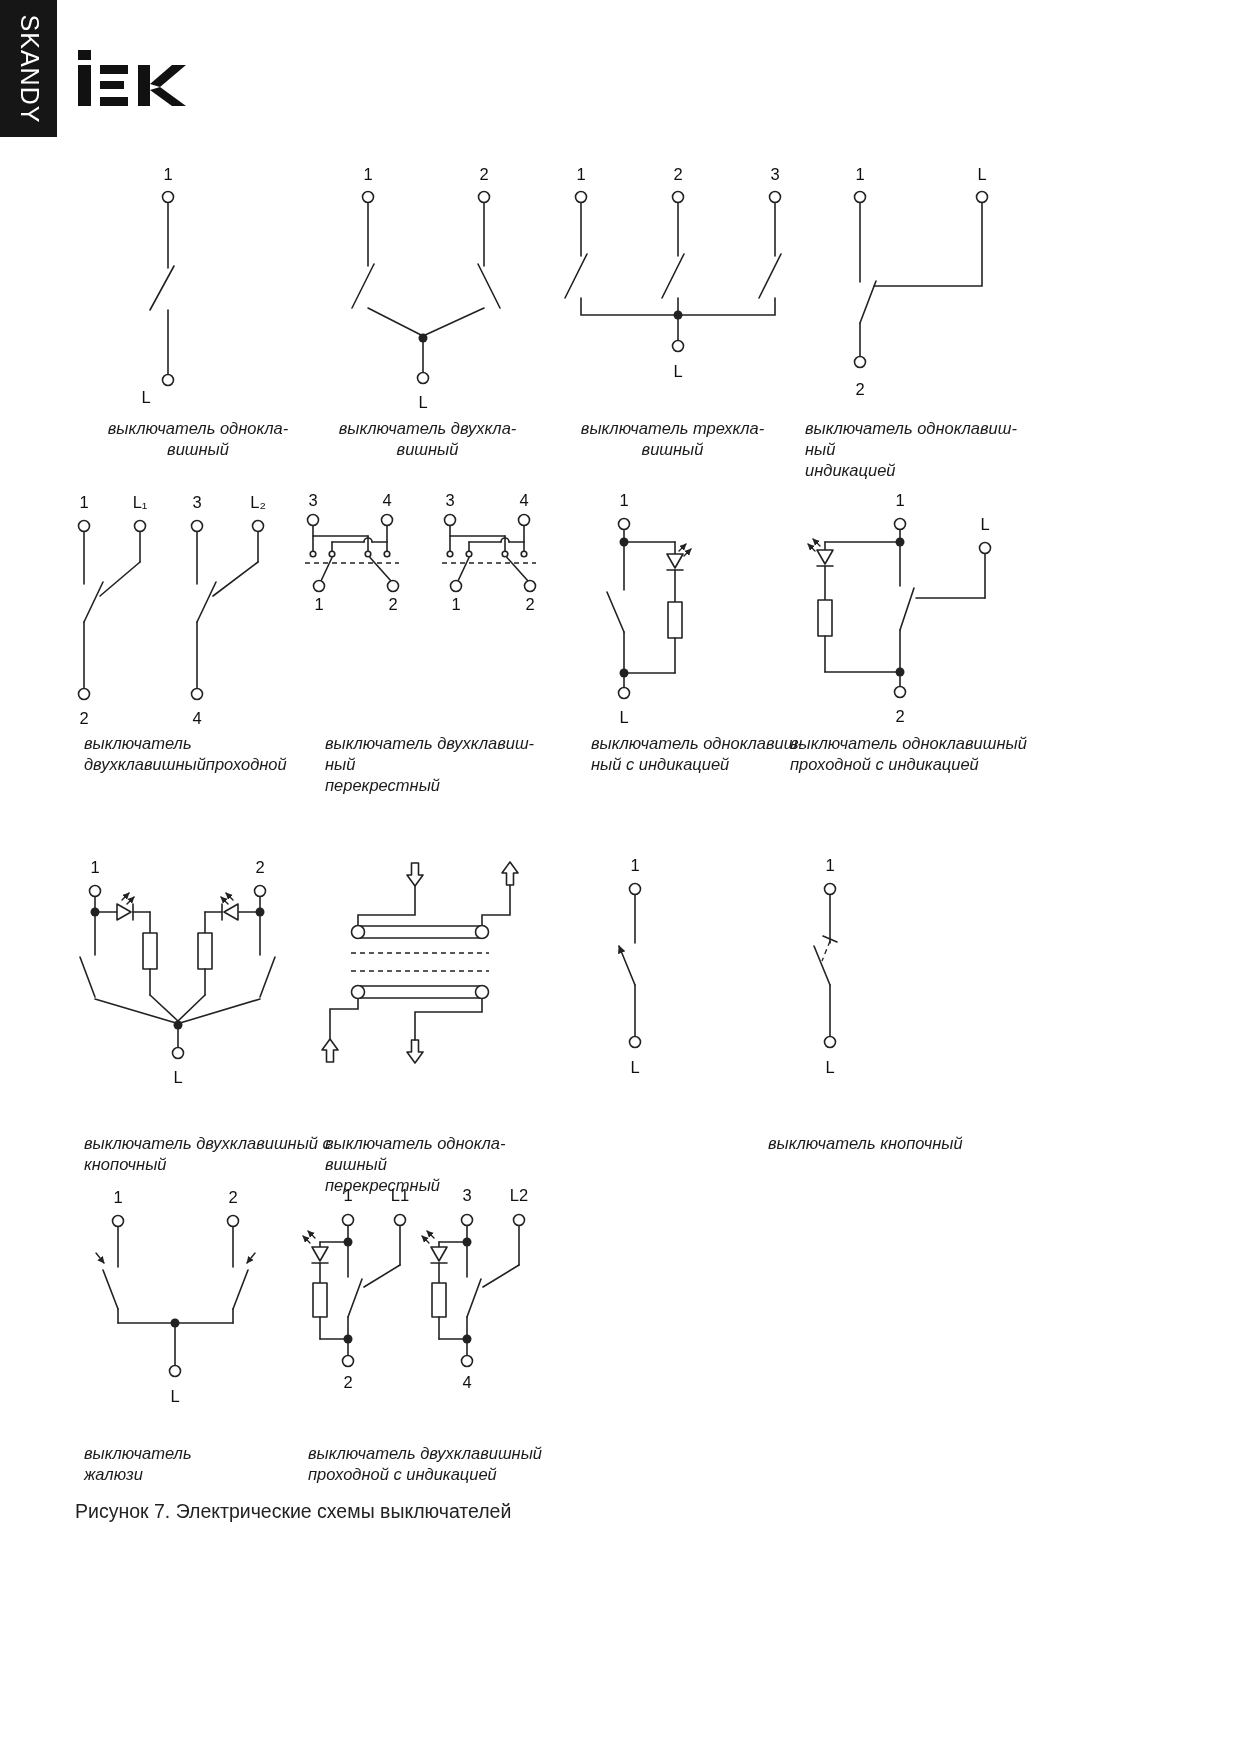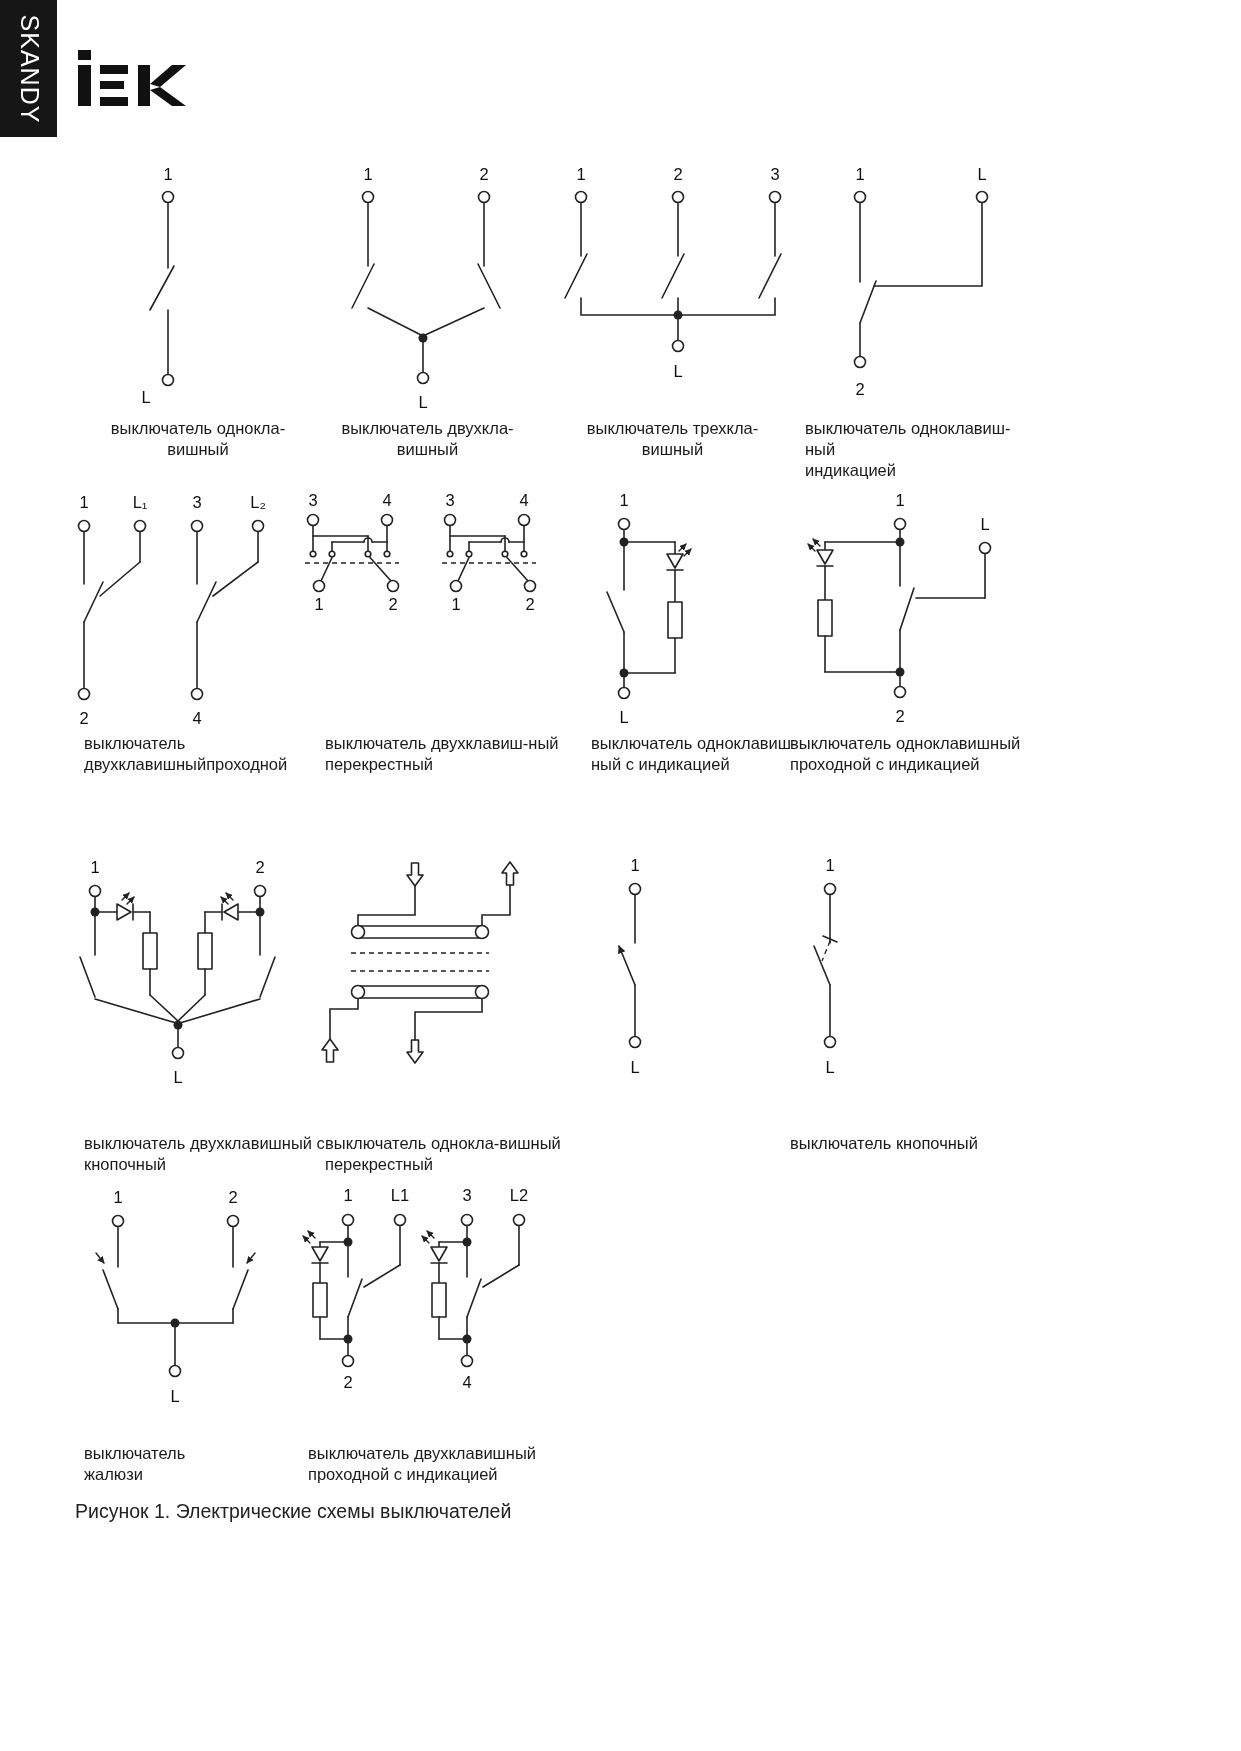--- a/index.html
+++ b/index.html
@@ -4,21 +4,21 @@
 <style>
   html,body{margin:0;padding:0;background:#fff;}
   .page{position:relative;width:1241px;height:1751px;background:#fff;overflow:hidden;
         font-family:"Liberation Sans","DejaVu Sans",sans-serif;color:#1b1b1b;}
   .skandy{position:absolute;left:0;top:0;width:57px;height:137px;background:#161616;}
   .skandy span{position:absolute;left:50%;top:50%;transform:translate(-50%,-50%) rotate(90deg);
         color:#fff;font-size:25px;letter-spacing:1px;white-space:nowrap;font-weight:500;}
   .logo{position:absolute;left:78px;top:50px;width:120px;height:58px;}
   .sr{position:absolute;width:1px;height:1px;overflow:hidden;clip:rect(0 0 0 0);white-space:nowrap;}
   .diag{position:absolute;}
-  .cap{position:absolute;font-size:16.5px;line-height:1.28;white-space:pre-line;color:#1b1b1b;}
+  .cap{position:absolute;font-size:16.5px;line-height:1.28;white-space:pre-line;color:#1b1b1b;font-style:italic;}
   .cap.center{text-align:center;}
   .figcap{position:absolute;font-size:19.5px;color:#222;}
   
   .wire{fill:none;stroke:#222;stroke-width:1.6;stroke-linecap:round;}
   .thin{fill:none;stroke:#222;stroke-width:1.4;stroke-linecap:round;}
   .dash{fill:none;stroke:#222;stroke-width:1.3;stroke-dasharray:5 4;}
   .term{fill:#fff;stroke:#222;stroke-width:1.6;}
   .dot{fill:#222;stroke:none;}
   .sym{fill:#fff;stroke:#222;stroke-width:1.6;stroke-linejoin:round;}
   .tl{font:16.5px "Liberation Sans","DejaVu Sans",sans-serif;fill:#111;text-anchor:middle;}
@@ -372,21 +372,21 @@
       <path class="wire" d="M70,130 V181"></path>
       <circle class="term" cx="70" cy="187" r="5.5"></circle>
       <text class="tl" x="70" y="218">L</text>
     </svg>
   </div>
 
   <div class="cap" style="left:84px;top:1133px;width:255px">выключатель двухклавишный с
 кнопочный</div>
   <div class="cap" style="left:325px;top:1133px;width:240px">выключатель однокла-вишный
 перекрестный</div>
-  <div class="cap" style="left:790px;top:1133px;width:230px">выключатель кнопочный</div>
+  <div class="cap" style="left:768px;top:1133px;width:230px">выключатель кнопочный</div>
 
   <div class="diag" style="left:95px;top:1185px">
     <svg width="180" height="235">
       <text class="tl" x="23" y="18">1</text>
       <text class="tl" x="138" y="18">2</text>
       <circle class="term" cx="23" cy="36" r="5.5"></circle>
       <circle class="term" cx="138" cy="36" r="5.5"></circle>
       <path class="wire" d="M23,41.5 V82"></path>
       <path class="wire" d="M138,41.5 V82"></path>
       <path class="wire" d="M23,124 L8,85"></path>
@@ -460,15 +460,15 @@
       <path class="wire" d="M219,40.5 V80"></path>
       <path class="wire" d="M219,80 L183,102"></path>
     </svg>
   </div>
 
   <div class="cap" style="left:84px;top:1443px;width:200px">выключатель
 жалюзи</div>
   <div class="cap" style="left:308px;top:1443px;width:270px">выключатель двухклавишный
 проходной с индикацией</div>
 
-  <div class="figcap" style="left:75px;top:1500px">Рисунок 1. Электрические схемы выключателей</div>
+  <div class="figcap" style="left:75px;top:1500px">Рисунок 7. Электрические схемы выключателей</div>
 
 </div>
 
 </body></html>

